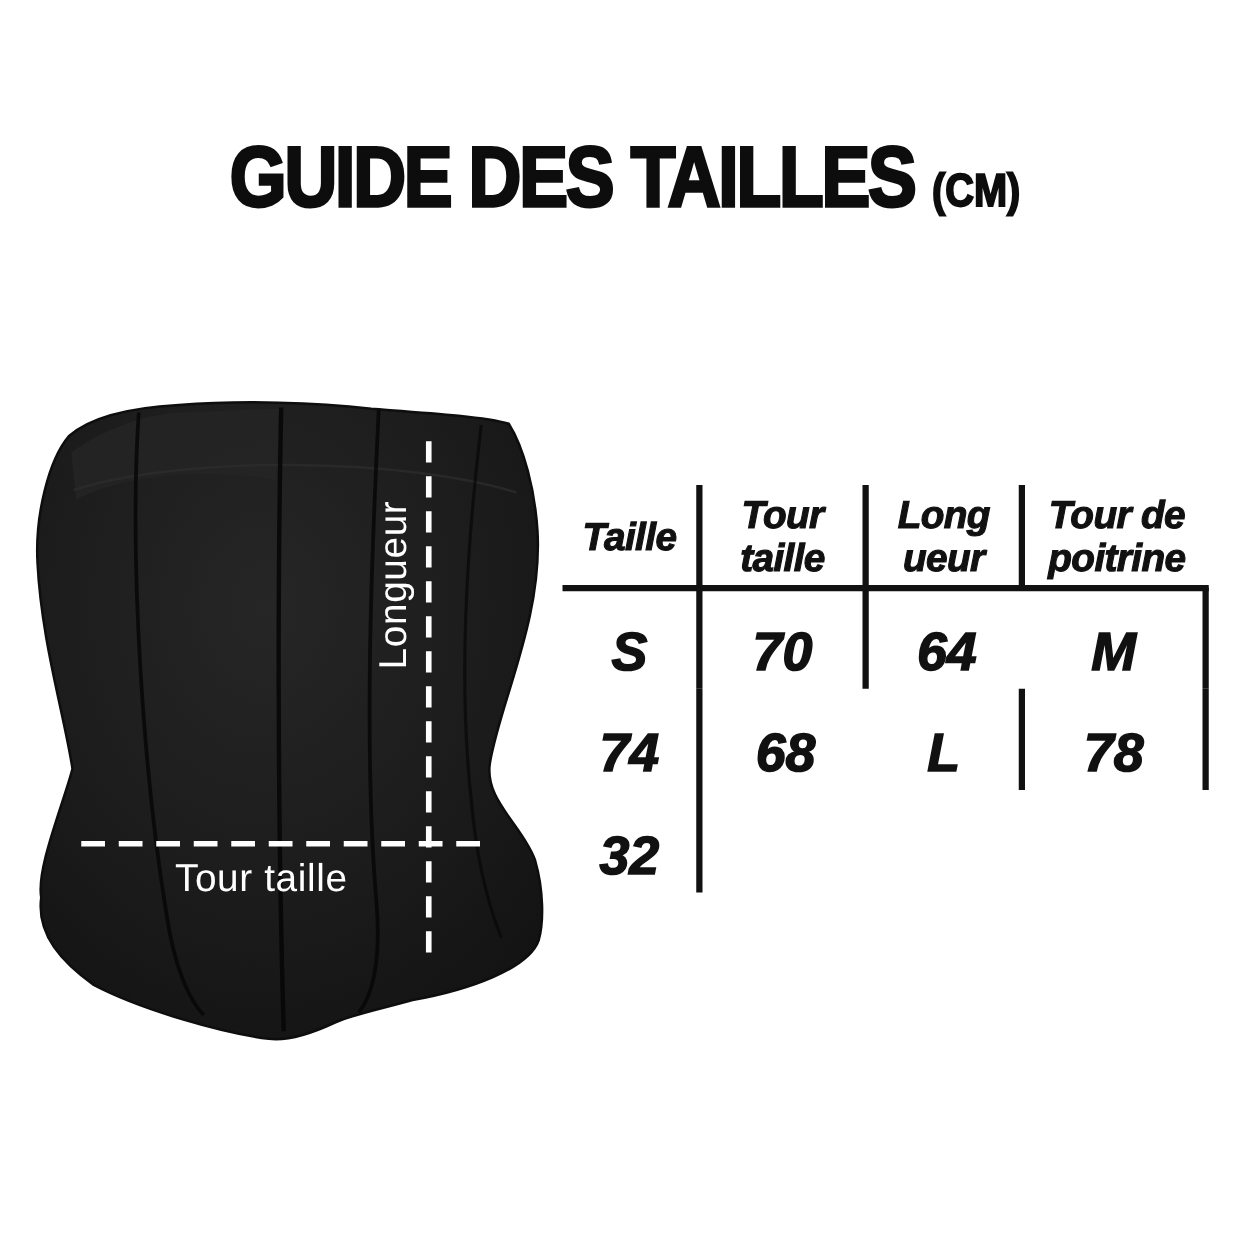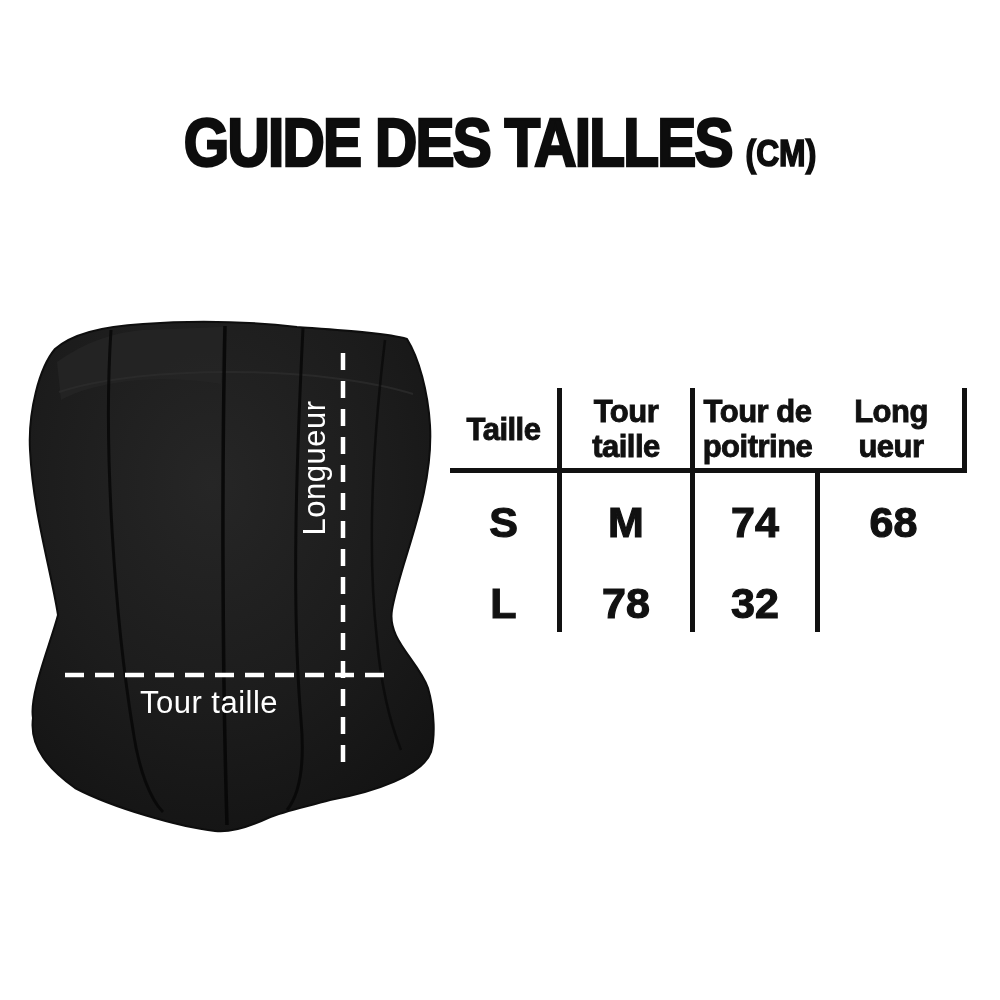--- a/index.html
+++ b/index.html
@@ -41,20 +41,21 @@
   
   .size-table{
     position:absolute;left:450px;top:388px;width:517px;height:326px;
     display:grid;
     grid-template-columns:112px 133px 125px 147px;
     grid-template-rows:82px 81px 81px 82px;
   }
   .size-table .cell{
     display:flex;flex-direction:column;align-items:center;justify-content:center;
     box-sizing:border-box;
+    font-style:italic;
   }
   .size-table .sep{border-right:5px solid #111111;}
   .header-rule{
     position:absolute;left:450px;top:468px;width:517px;height:5px;
     background:#111111;
   }
   .hcell{
     font-size:31px;font-weight:700;line-height:35px;
     -webkit-text-stroke:0.9px #111111;letter-spacing:-0.5px;
   }
@@ -116,31 +117,37 @@
 <div class="size-table">
 
   <div class="cell hcell sep">
     <span>Taille</span>
     <span></span>
   </div>
   <div class="cell hcell sep">
     <span>Tour</span>
     <span>taille</span>
   </div>
+  <div class="cell hcell sep">
+    <span>Long</span>
+    <span>ueur</span>
+  </div>
   <div class="cell hcell">
     <span>Tour de</span>
     <span>poitrine</span>
   </div>
-  <div class="cell hcell sep">
-    <span>Long</span>
-    <span>ueur</span>
-  </div>
 
   <div class="cell bcell sep">
     <span>S</span>
+    </div>
+  <div class="cell bcell sep">
+    <span>70</span>
+    </div>
+  <div class="cell bcell">
+    <span>64</span>
     </div>
 
   <div class="cell bcell sep">
     <span>M</span>
     </div>
   <div class="cell bcell sep">
     <span>74</span>
     </div>
   <div class="cell bcell">
     <span>68</span>

